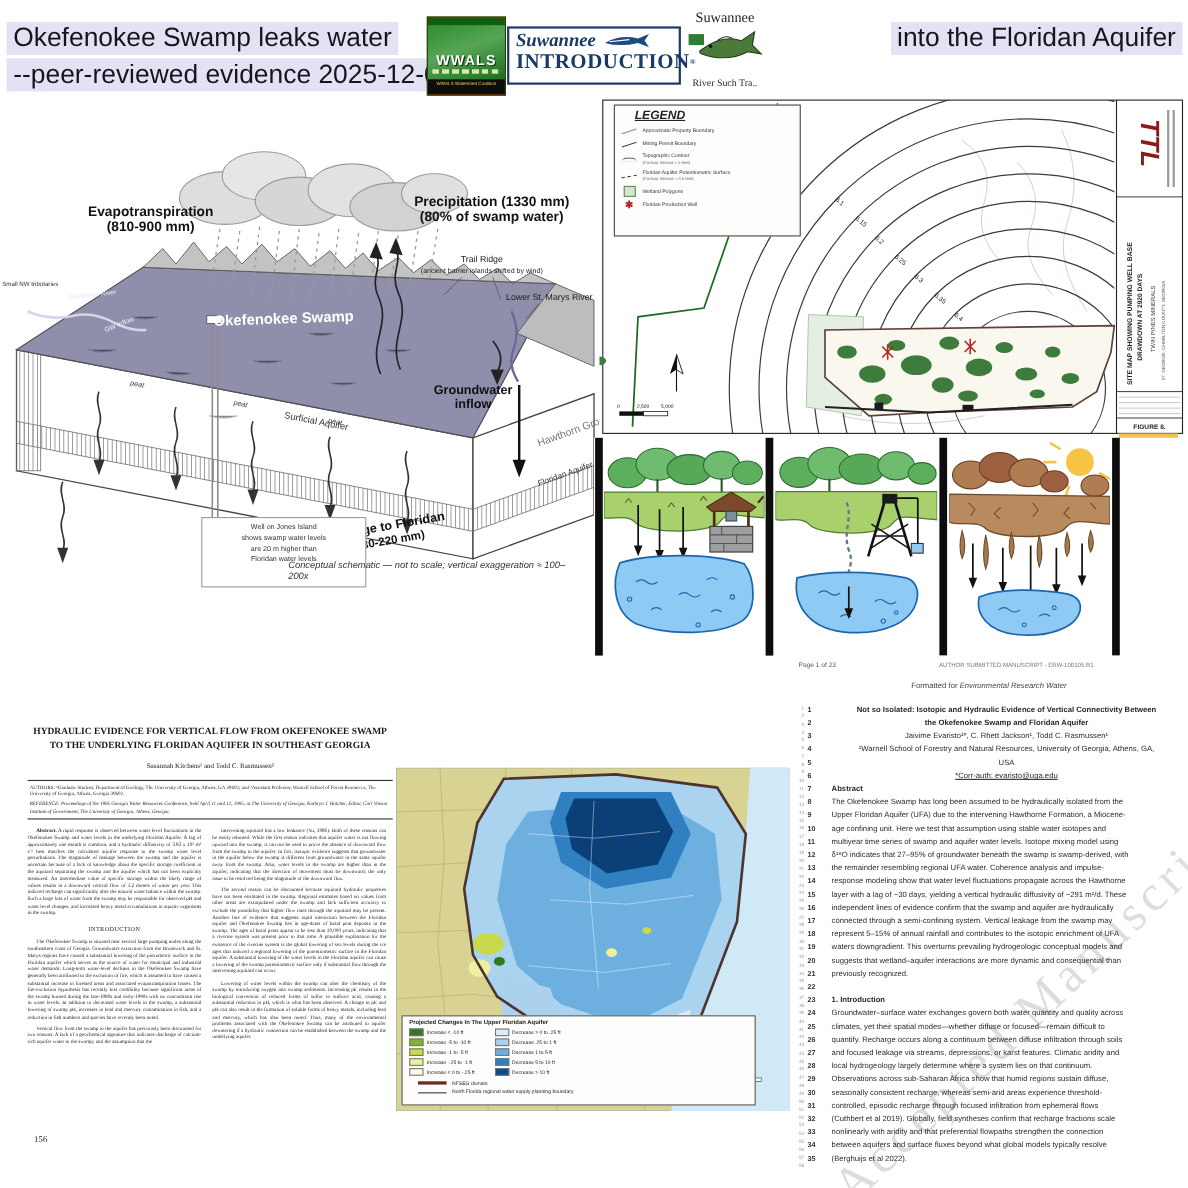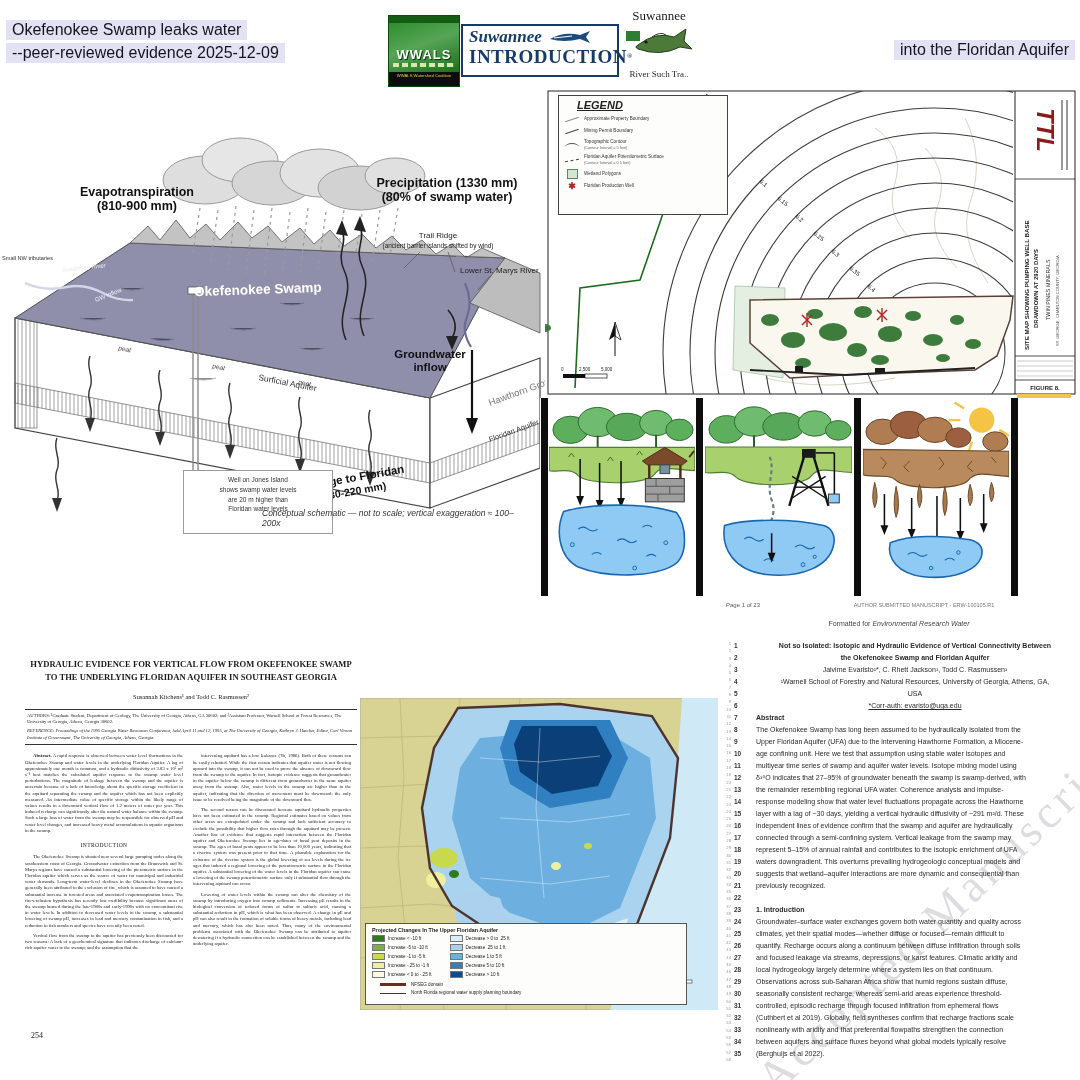--- a/index.html
+++ b/index.html
@@ -1,22 +1,22 @@
 <!DOCTYPE html>
 <html><head>
 <meta charset="utf-8">
 <style>
   html,body{margin:0;padding:0;background:#fff;}
   body{width:1080px;height:1080px;position:relative;overflow:hidden;font-family:"Liberation Sans",sans-serif;color:#111;}
   .abs{position:absolute;}
   
   #header{left:0;top:0;width:1080px;height:88px;background:#fff;}
-  .hline{white-space:nowrap;font-size:16px;color:#15151d;}
+  .hline{white-space:nowrap;font-size:24px;color:#15151d;}
   .hl{background:#e2e2f4;padding:1px 6px;display:inline-block;}
-  #hdr-right{text-align:center;margin-top:20px;}
+  #hdr-right{text-align:center;}
   
   #wwals{left:388px;top:15px;width:70px;height:70px;background:#c2410c;border:1px solid #0e4a0e;display:flex;flex-direction:column;overflow:hidden;}
   .wwals-top{height:7px;background:#145c14;color:#fff;font-size:4px;text-align:center;line-height:7px;}
   .wwals-art{flex:1;position:relative;background:linear-gradient(160deg,#2e8f2e 0%,#57a457 45%,#1d6e1d 100%);}
   .wwals-name{position:absolute;left:0;right:0;top:24px;text-align:center;color:#fff;font-weight:bold;font-size:13px;letter-spacing:1px;text-shadow:1px 1px 0 #063906;}
   .wwals-riv{position:absolute;left:4px;right:4px;top:40px;height:4px;background:repeating-linear-gradient(90deg,#d9e7b0 0 6px,#2e8f2e 6px 9px);}
   .wwals-bot{height:14px;background:#0d0d0d;color:#e8d34a;font-size:4.2px;text-align:center;line-height:7px;}
   #rk-box{left:461px;top:24px;width:158px;height:53px;background:#fff;border:2px solid #173a66;padding:2px 6px;box-sizing:border-box;font-family:"Liberation Serif",serif;color:#173a66;}
   .rk1{font-size:17px;font-weight:bold;font-style:italic;line-height:18px;}
   .rk2{font-size:19px;font-weight:bold;letter-spacing:.5px;line-height:21px;}
@@ -576,21 +576,21 @@
           <p class="p95p">The Okefenokee Swamp is situated near several large pumping nodes along the southeastern coast of Georgia. Groundwater extraction from the Brunswick and St. Marys regions have caused a substantial lowering of the piezometric surface in the Floridan aquifer which serves as the source of water for municipal and industrial water demands. Long-term water-level declines in the Okefenokee Swamp have generally been attributed to the exclusion of fire, which is assumed to have caused a substantial increase in forested areas and associated evapotranspiration losses. The fire-exclusion hypothesis has recently lost credibility because significant areas of the swamp burned during the late-1980s and early-1990s with no concomitant rise in water levels. In addition to decreased water levels in the swamp, a substantial lowering of swamp pH, increases in lead and mercury contamination in fish, and a reduction in fish numbers and species have recently been noted.</p>
           <p class="p95p">Vertical flow from the swamp to the aquifer has previously been discounted for two reasons: A lack of a geochemical signature that indicates discharge of calcium-rich aquifer water to the swamp; and the assumption that the</p>
         </div>
     </div>
     <div class="p95-col">
         <p class="p95p">intervening aquitard has a low leakance (Yu, 1986). Both of these reasons can be easily rebutted. While the first reason indicates that aquifer water is not flowing upward into the swamp, it can not be used to prove the absence of downward flow from the swamp to the aquifer. In fact, isotopic evidence suggests that groundwater in the aquifer below the swamp is different from groundwater in the same aquifer away from the swamp. Also, water levels in the swamp are higher than in the aquifer, indicating that the direction of movement must be downward; the only issue to be resolved being the magnitude of the downward flux.</p>
         <p class="p95p">The second reason can be discounted because aquitard hydraulic properties have not been estimated in the swamp. Regional estimates based on values from other areas are extrapolated under the swamp and lack sufficient accuracy to exclude the possibility that higher flow rates through the aquitard may be present. Another line of evidence that suggests rapid interaction between the Floridan aquifer and Okefenokee Swamp lies in age-dates of basal peat deposits in the swamp. The ages of basal peats appear to be less than 10,000 years, indicating that a riverine system was present prior to that time. A plausible explanation for the existence of the riverine system is the global lowering of sea levels during the ice ages that induced a regional lowering of the potentiometric surface in the Floridan aquifer. A substantial lowering of the water levels in the Floridan aquifer can cause a lowering of the swamp potentiometric surface only if substantial flow through the intervening aquitard can occur.</p>
         <p class="p95p">Lowering of water levels within the swamp can alter the chemistry of the swamp by introducing oxygen into swamp sediments. Increasing pE results in the biological conversion of reduced forms of sulfur to sulfuric acid, causing a substantial reduction in pH, which is what has been observed. A change in pE and pH can also result in the formation of soluble forms of heavy metals, including lead and mercury, which has also been noted. Thus, many of the environmental problems associated with the Okefenokee Swamp can be attributed to aquifer dewatering if a hydraulic connection can be established between the swamp and the underlying aquifer.</p>
       </div>
   </div>
-  <div class="p95-page">254</div>
+  <div class="p95-page">156</div>
 </div>
 
 <div id="figc3" class="abs">
   <svg class="abs" style="left:2px;top:50px;" width="358" height="312" viewBox="0 0 358 312">
     <rect x="0" y="0" width="358" height="312" fill="#d8d393" stroke="#aaa"></rect>
 
     <polygon points="322,0 358,0 358,312 250,312 268,250 310,140 318,60" fill="#cfe9f7"></polygon>
 
     <g stroke="#b9b473" stroke-width="0.7" fill="none">
       <path d="M0,40 L80,38 L150,44 L220,36"></path>

